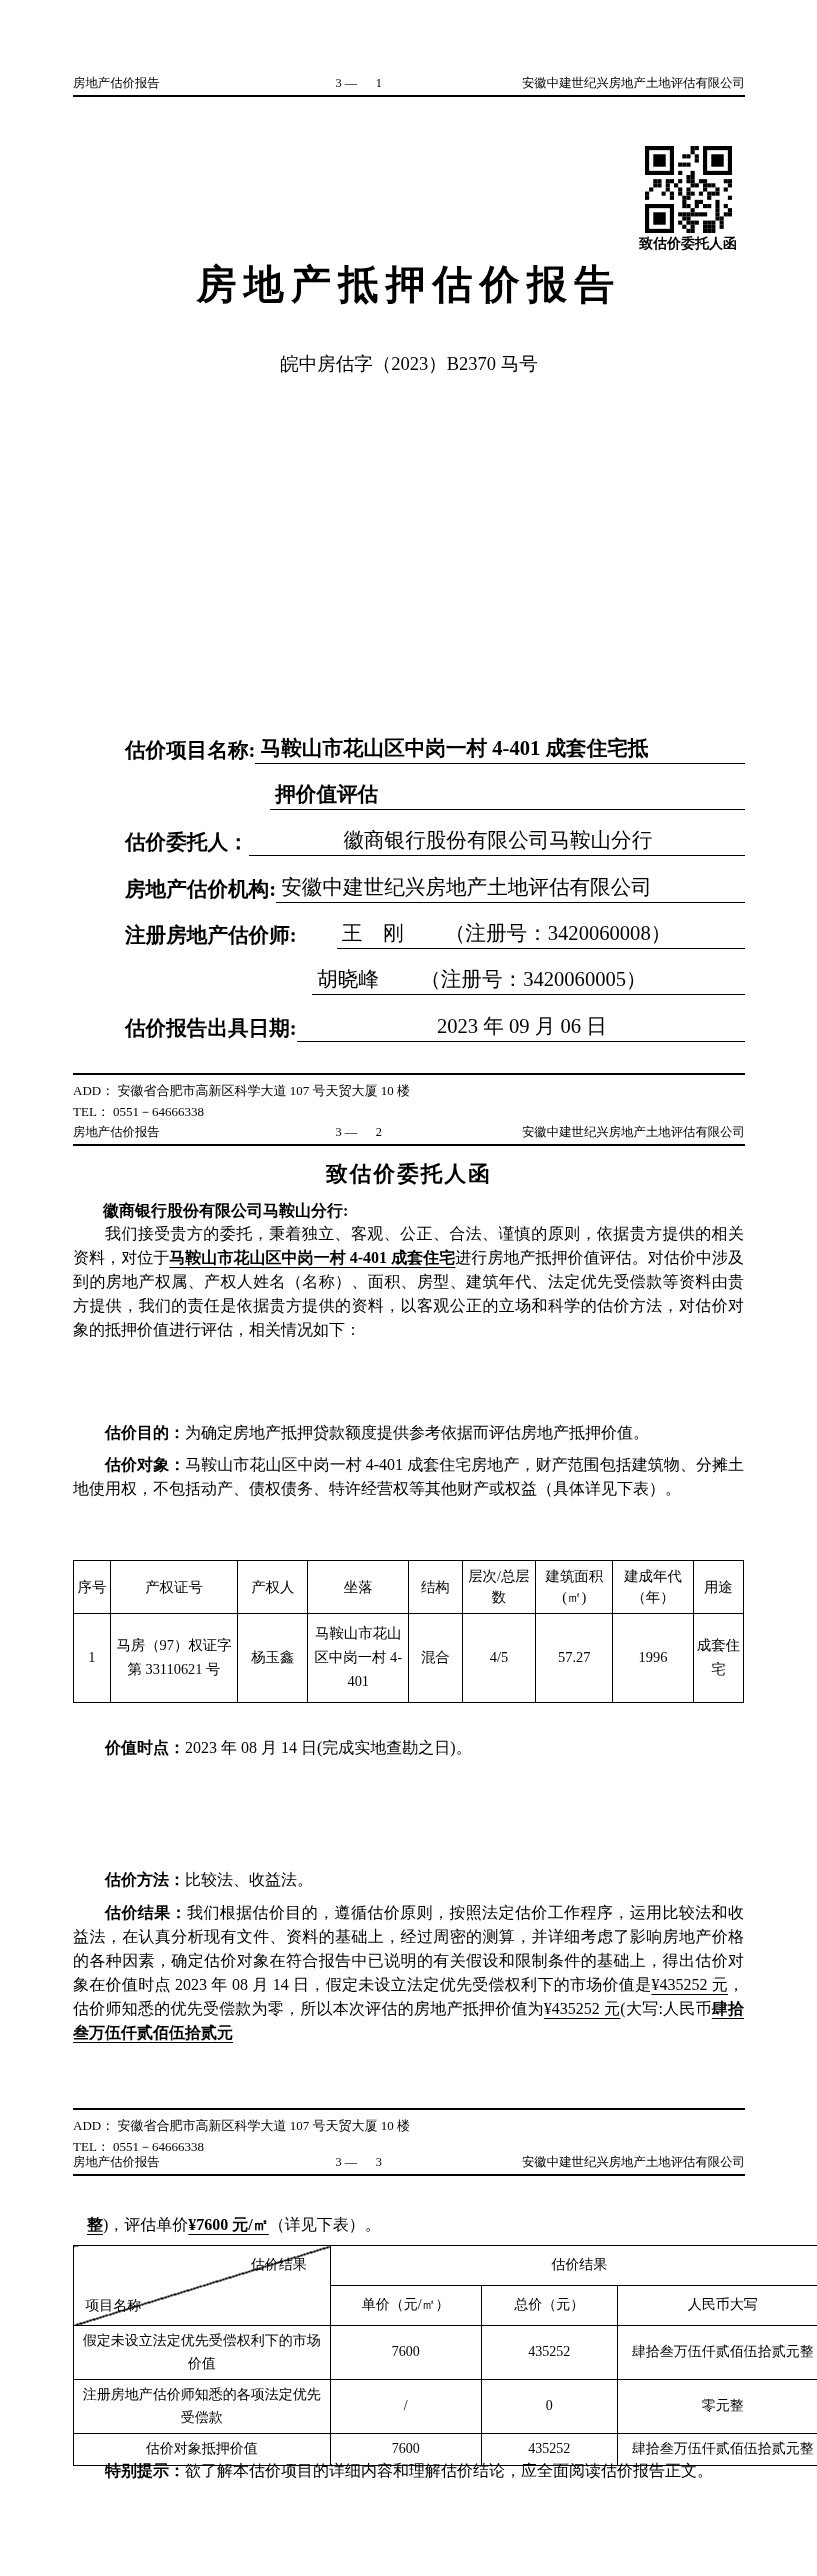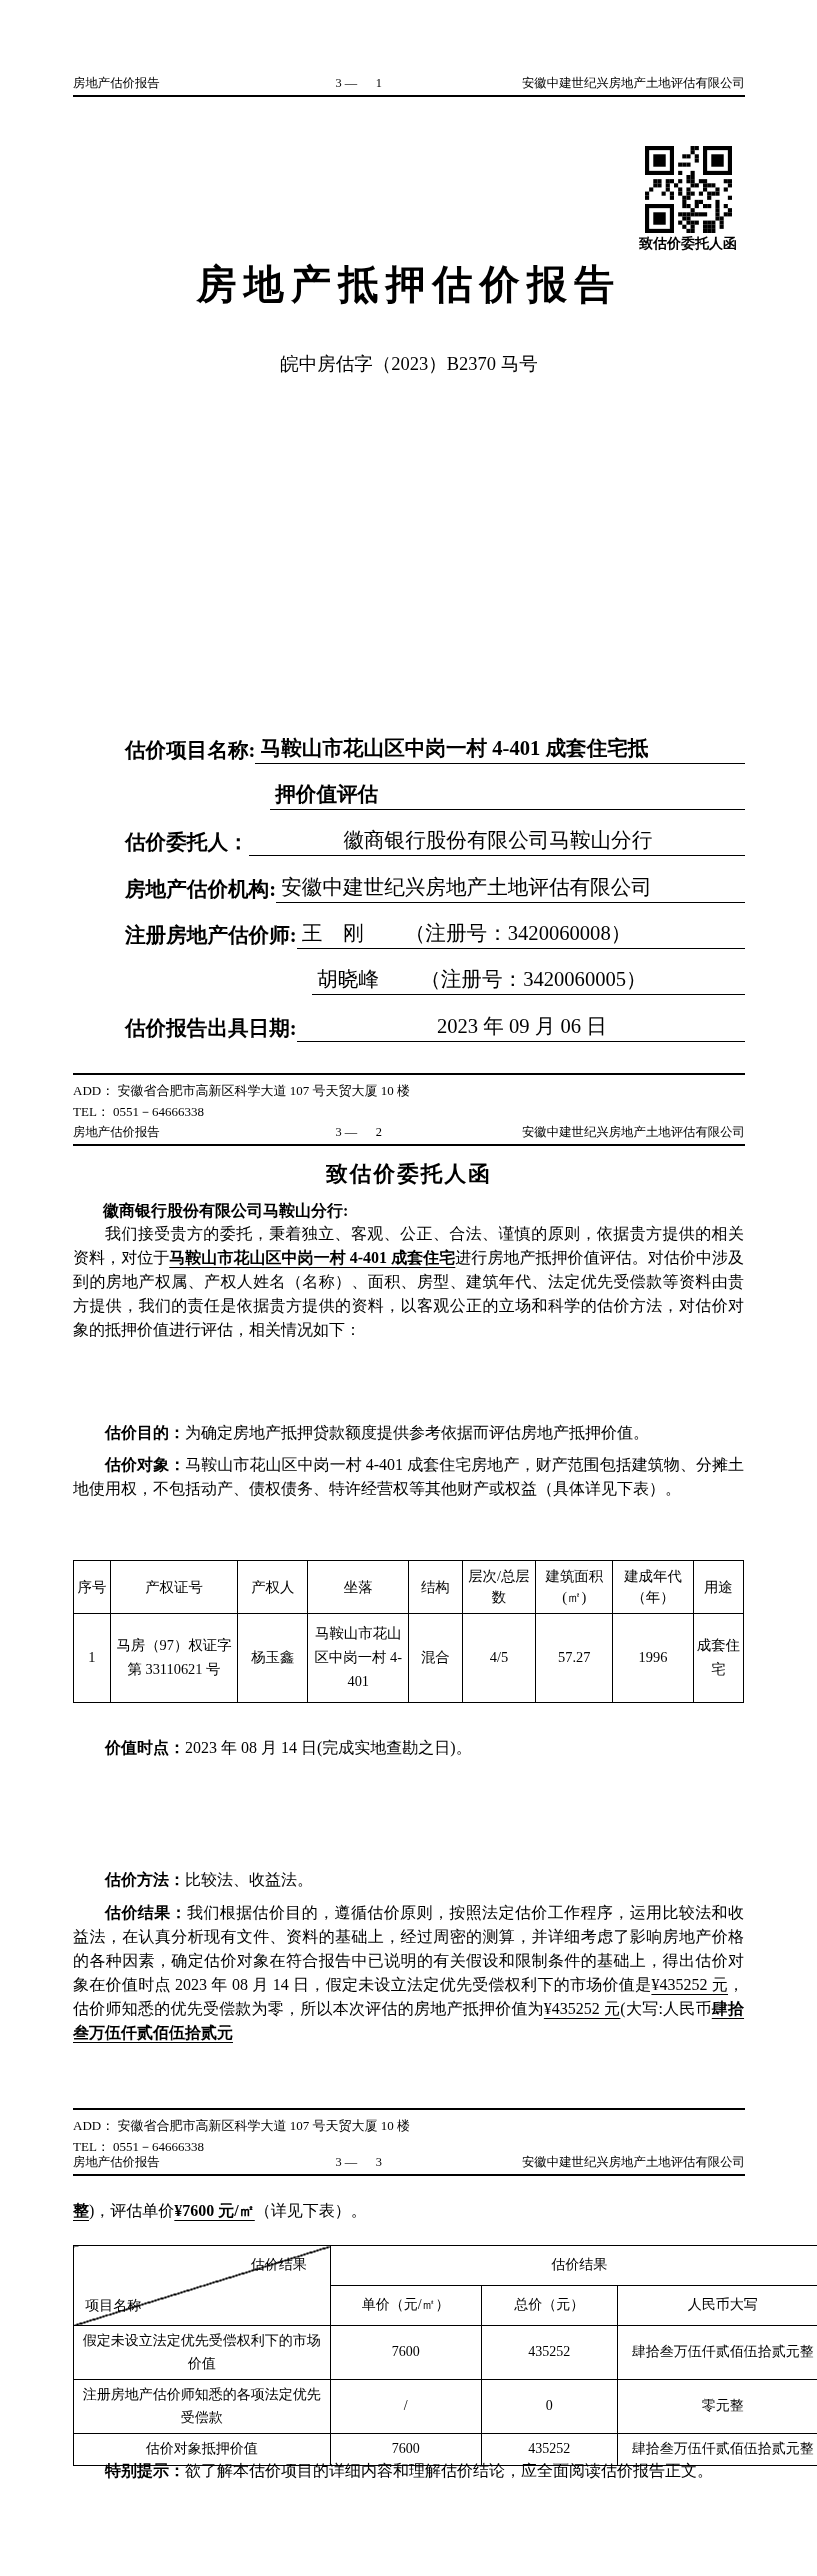--- a/index.html
+++ b/index.html
@@ -192,21 +192,21 @@
     <span class="fval bold">押价值评估</span>
   </div>
   <div class="abs fline" style="top:824px;">
     <span class="flab">估价委托人：</span>
     <span class="fval c">徽商银行股份有限公司马鞍山分行</span>
   </div>
   <div class="abs fline" style="top:871px;">
     <span class="flab">房地产估价机构:</span>
     <span class="fval">安徽中建世纪兴房地产土地评估有限公司</span>
   </div>
-  <div class="abs fline" style="top:917px;">
+  <div class="abs fline" style="top:917px;gap:40px;">
     <span class="flab">注册房地产估价师:</span>
     <span class="fval">王　刚　　（注册号：3420060008）</span>
   </div>
   <div class="abs fline" style="top:963px;">
     <span class="fsp2"></span>
     <span class="fval">胡晓峰　　（注册号：3420060005）</span>
   </div>
   <div class="abs fline" style="top:1010px;">
     <span class="flab">估价报告出具日期:</span>
     <span class="fval c">2023 年 09 月 06 日</span>
@@ -281,21 +281,21 @@
     <div>ADD： 安徽省合肥市高新区科学大道 107 号天贸大厦 10 楼</div>
     <div>TEL： 0551－64666338</div>
   </div>
 
   <div class="abs hd" style="top:2155px;">
     <span>房地产估价报告</span>
     <span class="mid">3—　3</span>
     <span>安徽中建世纪兴房地产土地评估有限公司</span>
   </div>
 
-  <p class="abs para" style="top:2199px;margin:0;"><span class="bu">整</span><span>)，评估单价</span><span class="bu">¥7600 元/㎡</span><span>（详见下表）。</span></p>
+  <p class="abs para" style="top:2199px;margin:14px;"><span class="bu">整</span><span>)，评估单价</span><span class="bu">¥7600 元/㎡</span><span>（详见下表）。</span></p>
 
   <table class="abs t2">
     <colgroup>
       <col style="width:34%">
         <col style="width:20%">
         <col style="width:18%">
         <col style="width:28%">
     </colgroup>
     <tbody>
         <tr>

